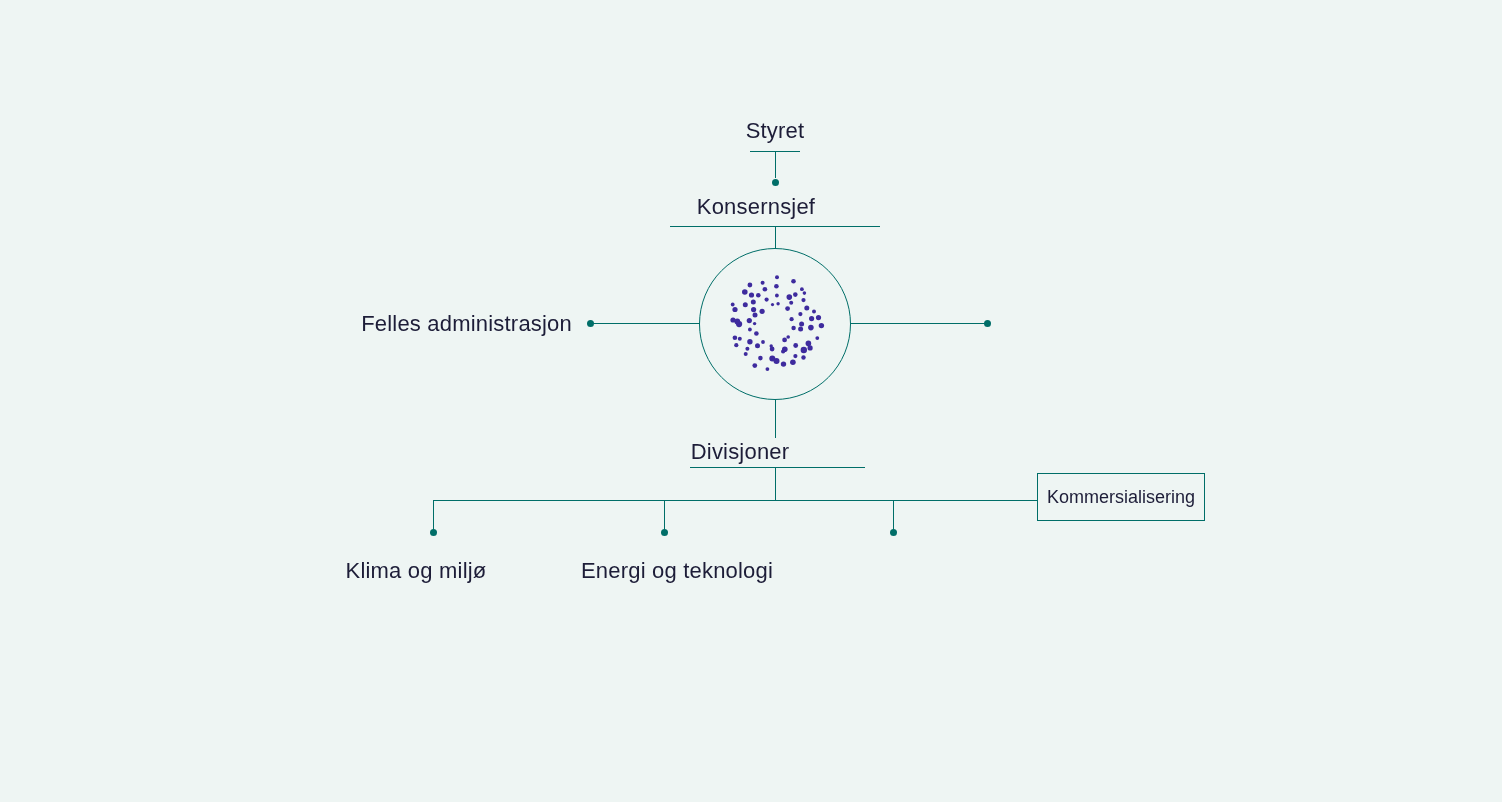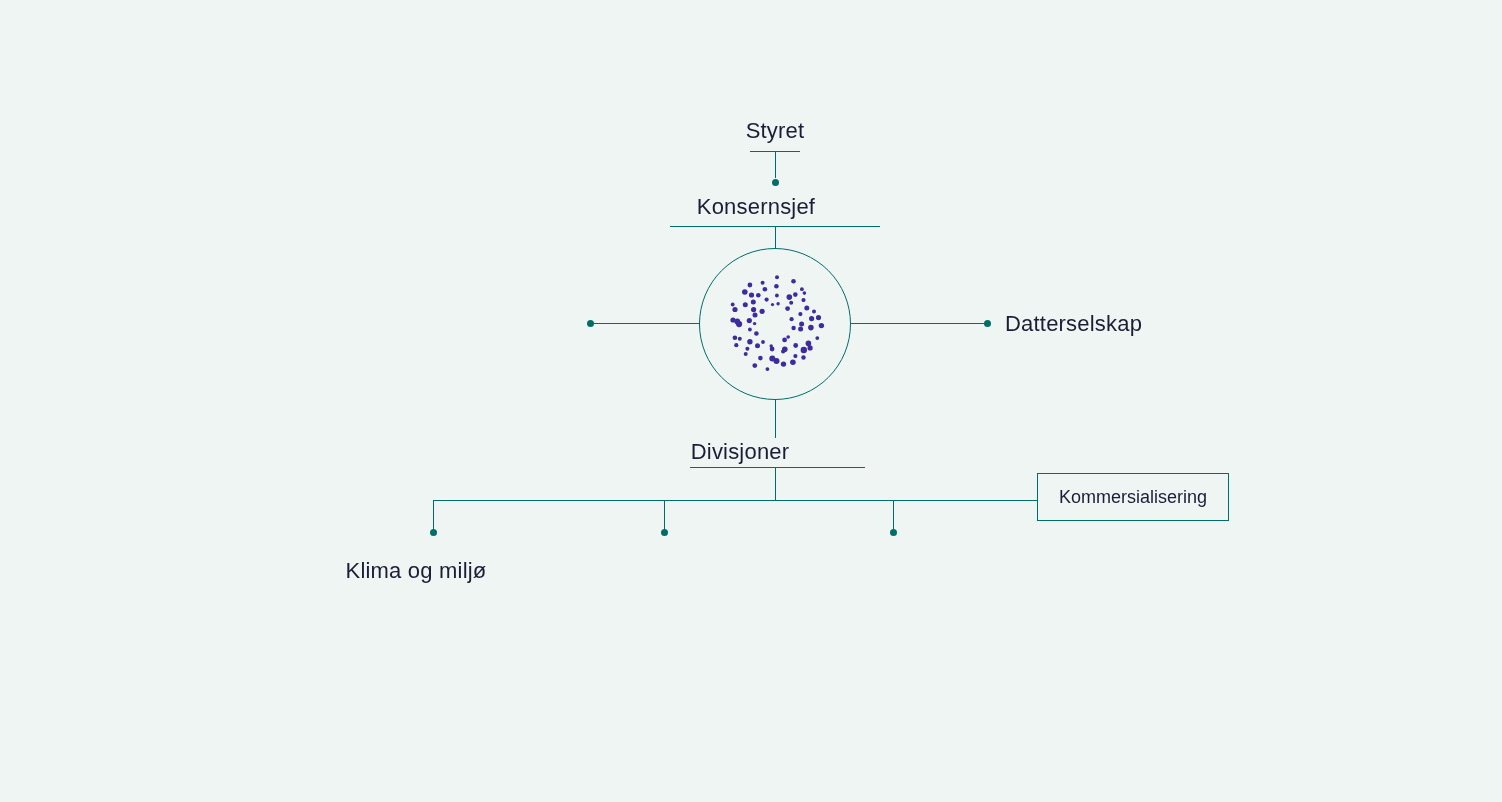--- a/index.html
+++ b/index.html
@@ -44,21 +44,21 @@
     left:699px;top:248px;
     width:152px;height:152px;
     border:1px solid var(--line);
     border-radius:50%;
     box-sizing:border-box;
     background:var(--bg);
   }
   .kom-box{
     position:absolute;
     left:1037px;top:473px;
-    width:192px;height:48px;
+    width:168px;height:48px;
     border:1px solid var(--line);
     box-sizing:border-box;
     display:flex;align-items:center;justify-content:center;
     font-size:18px;
     background:var(--bg);
   }
 </style>
 </head>
 <body>
 
@@ -150,42 +150,43 @@
           <circle cx="114.0" cy="62.5" r="2.0" fill="#3e2b9e"></circle>
           <circle cx="118.5" cy="68.6" r="2.6" fill="#3e2b9e"></circle>
           <circle cx="121.4" cy="76.6" r="2.7" fill="#3e2b9e"></circle>
           <circle cx="117.3" cy="89.1" r="1.9" fill="#3e2b9e"></circle>
         </g>
     </svg>
   </div>
 
   <div class="hline" style="left:590px;top:323px;width:110px;"></div>
   <div class="dot" style="left:587px;top:320px;"></div>
+  <div class="label right" style="left:320px;top:313px;width:252px;">Felles administrasjon</div>
 
   <div class="hline" style="left:851px;top:323px;width:136px;"></div>
   <div class="dot" style="left:984px;top:320px;"></div>
-  <div class="label" style="left:1005px;top:313px;width:250px;">Datterselskap</div>
 
   <div class="vline" style="left:775px;top:400px;height:38px;"></div>
 
   <div class="label center" style="left:640px;top:441px;width:200px;">Divisjoner</div>
   <div class="hline" style="left:690px;top:467px;width:175px;"></div>
 
   <div class="vline" style="left:775px;top:468px;height:33px;"></div>
 
   <div class="hline" style="left:433px;top:500px;width:604px;"></div>
 
   <div class="vline" style="left:433px;top:500px;height:30px;"></div>
   <div class="dot" style="left:430px;top:529px;"></div>
 
   <div class="vline" style="left:664px;top:500px;height:30px;"></div>
   <div class="dot" style="left:661px;top:529px;"></div>
 
   <div class="vline" style="left:893px;top:500px;height:30px;"></div>
   <div class="dot" style="left:890px;top:529px;"></div>
 
   <div class="label center" style="left:316px;top:560px;width:200px;">Klima og miljø</div>
+  <div class="label center" style="left:552px;top:560px;width:250px;">Energi og teknologi</div>
 
   <div class="kom-box">
     <span>Kommersialisering</span>
   </div>
 
 </div>
 
 </body></html>

